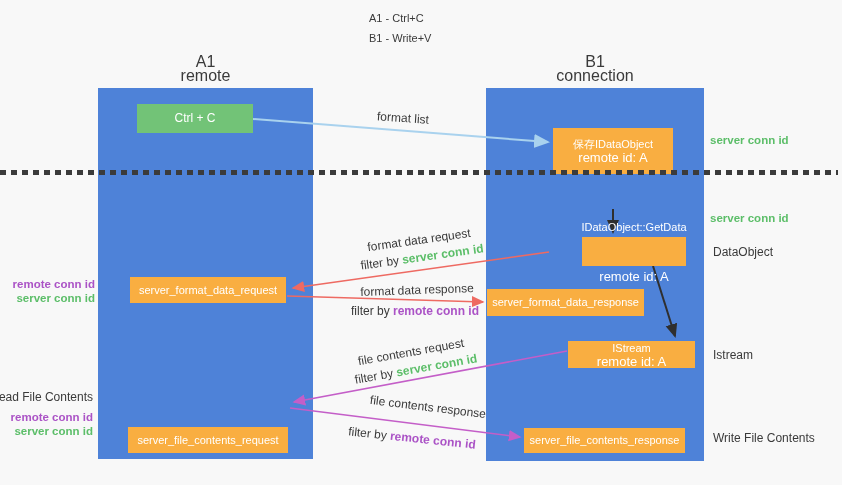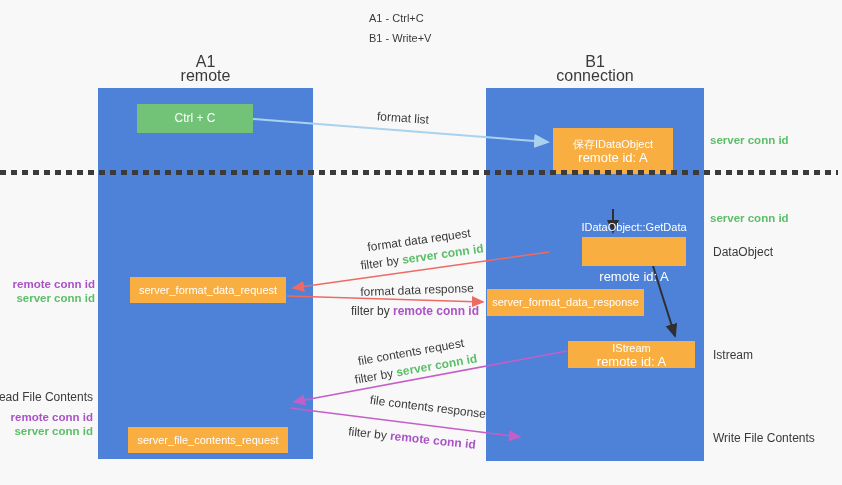--- a/index.html
+++ b/index.html
@@ -121,20 +121,23 @@
 
   <div class="box orange b-istream">
     <div>IStream</div>
     <div class="l2">remote id: A</div>
   </div>
 
   <div class="box orange b-file-req">
     <div>server_file_contents_request</div>
   </div>
 
+  <div class="box orange b-file-res">
+    <div>server_file_contents_response</div>
+  </div>
 
   <div class="mid-label" style="left:403px; top:118px; --rot:4deg;">format list</div>
 
   <div class="mid-label" style="left:419px; top:240px; --rot:-8deg;">format data request</div>
   <div class="mid-label" style="left:422px; top:257px; --rot:-8deg;">
     <span>filter by</span>
     <span class="green-t">server conn id</span>
   </div>
 
   <div class="mid-label" style="left:417px; top:290px; --rot:-2deg;">format data response</div>

